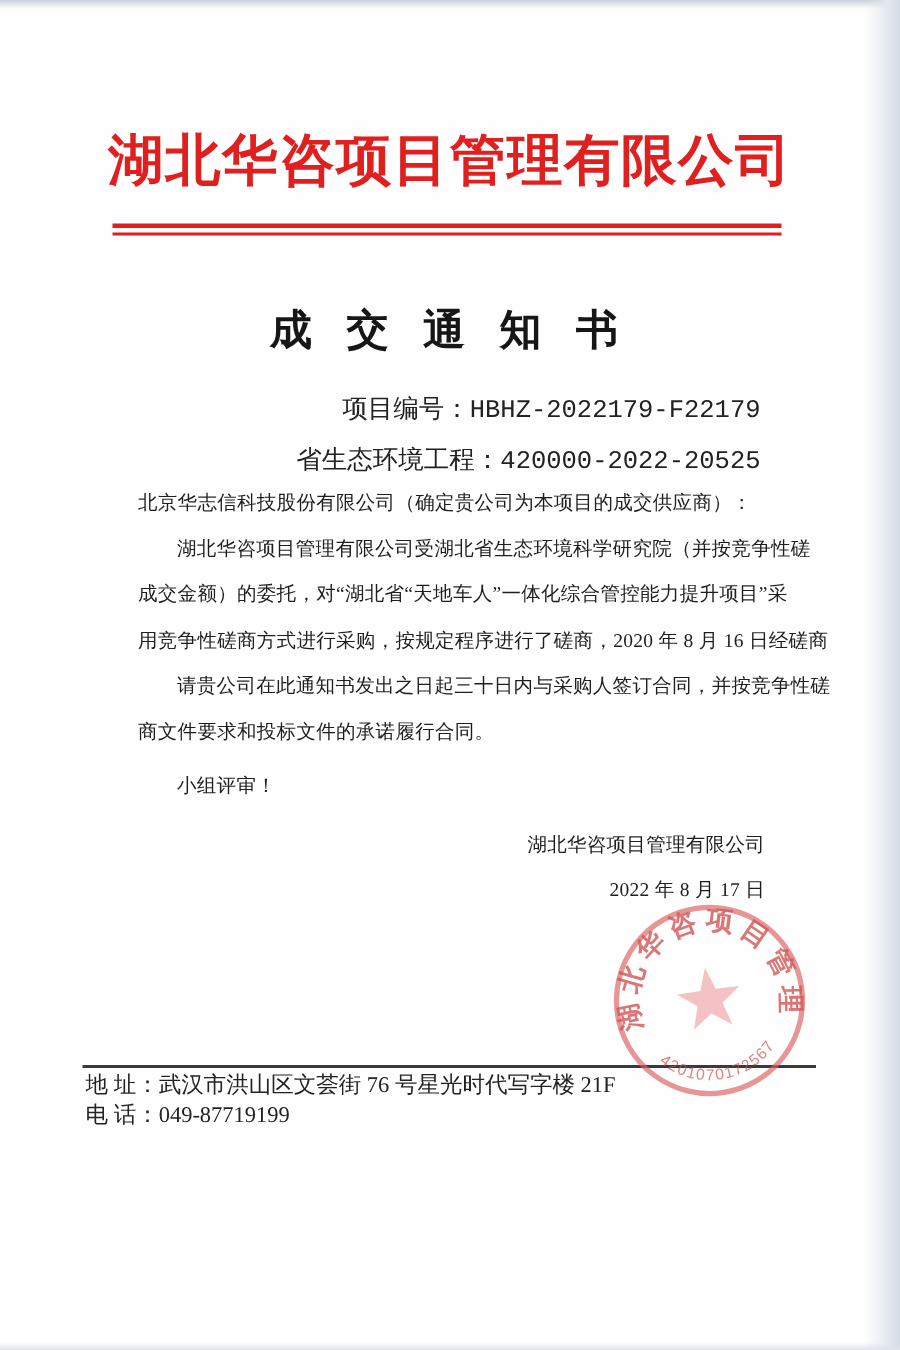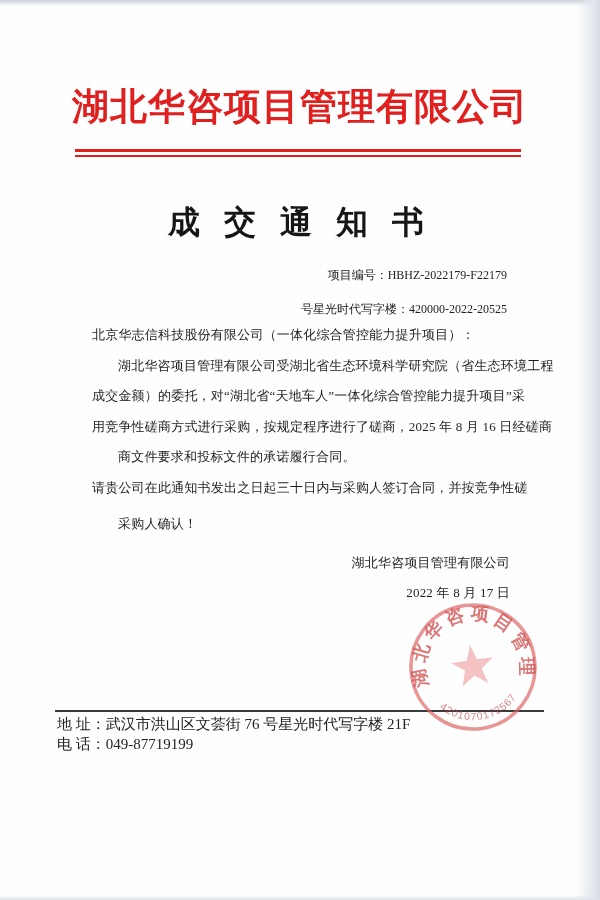--- a/index.html
+++ b/index.html
@@ -20,25 +20,25 @@
     position:absolute;top:82px;left:0;width:600px;text-align:center;
     font-size:37px;font-weight:bold;color:#e01f1f;letter-spacing:1px;
     font-family:"Liberation Serif","DejaVu Serif",serif;
   }
   .red-rule{
     position:absolute;top:149px;left:75px;width:446px;height:3px;
     border-top:3px solid #e0201d;border-bottom:2px solid #e0201d;
   }
   .doc-title{
     position:absolute;top:201px;left:0;width:600px;text-align:center;
-    font-size:32px;font-weight:bold;letter-spacing:8px;color:#161616;
+    font-size:28px;font-weight:bold;letter-spacing:8px;color:#161616;
   }
   .meta{
     position:absolute;top:258px;left:92px;width:415px;text-align:right;
-    font-size:12px;line-height:34px;white-space:nowrap;color:#222;
+    font-size:17px;line-height:34px;white-space:nowrap;color:#222;font-family:Liberation Mono, monospace;
   }
   .body-block{
     position:absolute;top:320px;left:92px;width:418px;
     font-size:13px;line-height:30.5px;letter-spacing:0.2px;color:#1e1e1e;
   }
   .body-block .line{white-space:nowrap;}
   .lines > .line:first-child{text-indent:2em;}
   .ind{text-indent:2em;}
   .mt4{margin-top:4px;}
   .mt6{margin-top:6px;}
@@ -63,39 +63,39 @@
 <div class="page">
 
   <div class="letterhead">湖北华咨项目管理有限公司</div>
 
   <div class="red-rule"></div>
 
   <div class="doc-title">成 交 通 知 书</div>
 
   <div class="meta">
     <div class="line"><span>项目编号：</span><span>HBHZ-2022179-F22179</span></div>
-    <div class="line"><span>号星光时代写字楼：</span><span>420000-2022-20525</span></div>
+    <div class="line"><span>省生态环境工程：</span><span>420000-2022-20525</span></div>
   </div>
 
   <div class="body-block">
-    <div class="line">北京华志信科技股份有限公司（一体化综合管控能力提升项目）：</div>
+    <div class="line">北京华志信科技股份有限公司（确定贵公司为本项目的成交供应商）：</div>
 
     <div class="lines">
-        <div class="line">湖北华咨项目管理有限公司受湖北省生态环境科学研究院（省生态环境工程</div>
+        <div class="line">湖北华咨项目管理有限公司受湖北省生态环境科学研究院（并按竞争性磋</div>
         <div class="line">成交金额）的委托，对“湖北省“天地车人”一体化综合管控能力提升项目”采</div>
-        <div class="line">用竞争性磋商方式进行采购，按规定程序进行了磋商，2025 年 8 月 16 日经磋商</div>
+        <div class="line">用竞争性磋商方式进行采购，按规定程序进行了磋商，2020 年 8 月 16 日经磋商</div>
       </div>
 
 
     <div class="lines">
+        <div class="line">请贵公司在此通知书发出之日起三十日内与采购人签订合同，并按竞争性磋</div>
         <div class="line">商文件要求和投标文件的承诺履行合同。</div>
-        <div class="line">请贵公司在此通知书发出之日起三十日内与采购人签订合同，并按竞争性磋</div>
       </div>
 
-    <div class="line ind mt6">采购人确认！</div>
+    <div class="line ind mt6">小组评审！</div>
 
     <div class="line sig mt8">湖北华咨项目管理有限公司</div>
     <div class="line sig">2022 年 8 月 17 日</div>
   </div>
 
   <div class="footer-rule"></div>
 
   <div class="footer">
     <div class="line"><span>地 址：</span><span>武汉市洪山区文荟街 76 号星光时代写字楼 21F</span></div>
     <div class="line"><span>电 话：</span><span>049-87719199</span></div>

